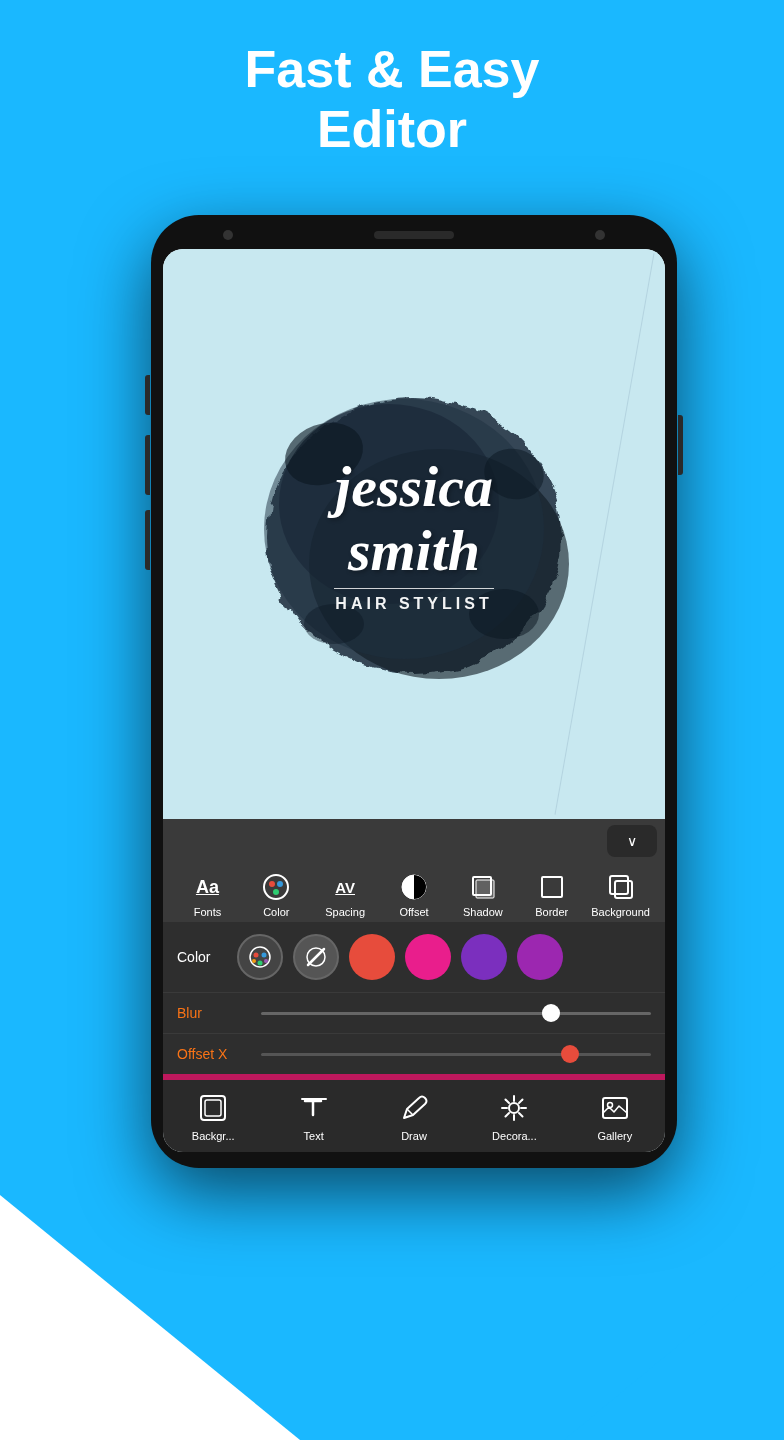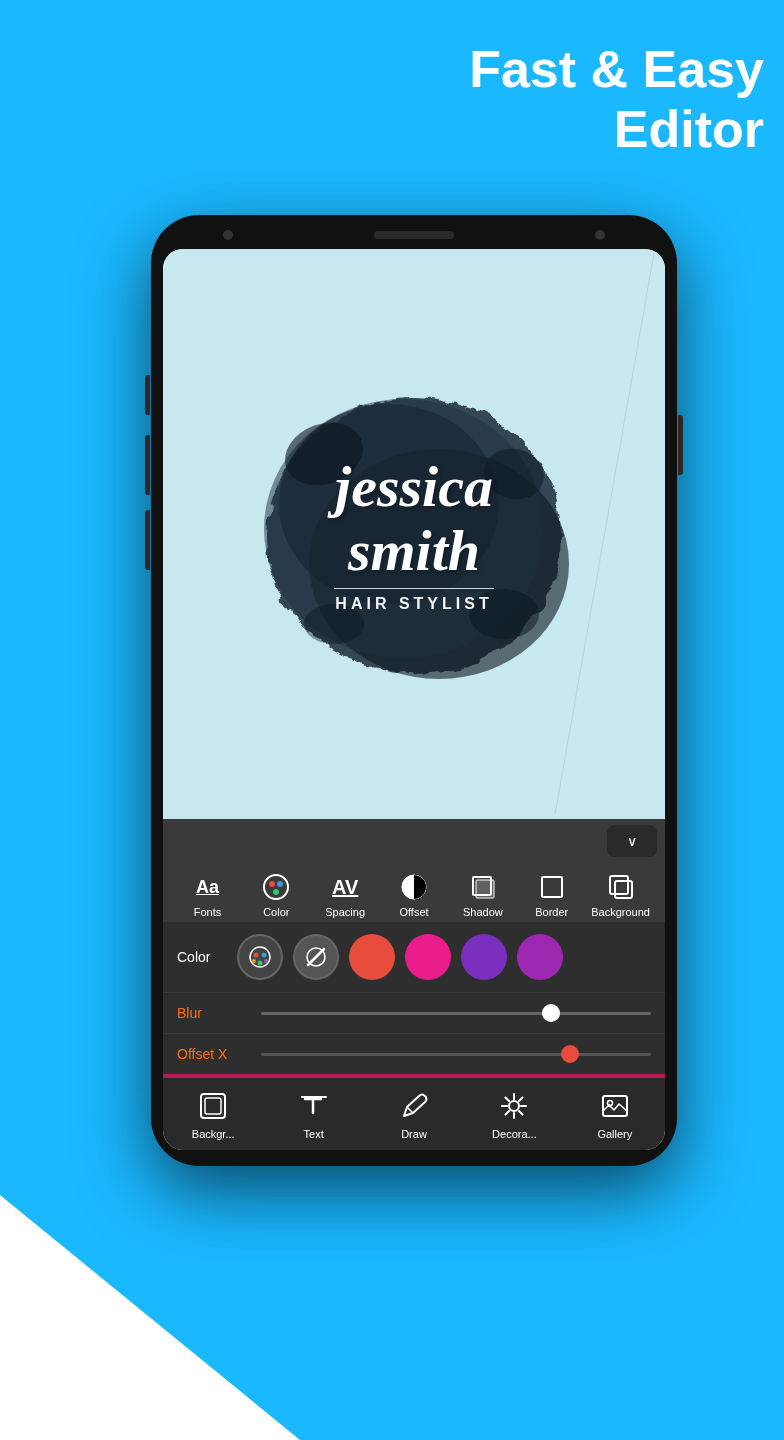--- a/index.html
+++ b/index.html
@@ -9,22 +9,22 @@
       height: 1440px;
       overflow: hidden;
       background: #1ab8ff;
       font-family: 'Arial', sans-serif;
       position: relative;
     }
 
     
     .top-section {
       background: #1ab8ff;
-      text-align: right;
-      padding: 40px 20px 20px;
+      text-align: center;
+      padding: 40px 28px 20px;
       position: relative;
       z-index: 1;
     }
 
     .headline {
       color: white;
       font-size: 52px;
       font-weight: 900;
       line-height: 1.15;
     }
@@ -309,21 +309,21 @@
     .slider-thumb-red {
       background: #e74c3c;
     }
 
     
     .bottom-nav {
       background: #2a2a2a;
       display: flex;
       justify-content: space-around;
       padding: 10px 0;
-      border-top: 4px solid #be185d;
+      border-top: 6px solid #be185d;
     }
 
     .nav-item {
       display: flex;
       flex-direction: column;
       align-items: center;
       gap: 4px;
       cursor: pointer;
       flex: 1;
     }
@@ -472,21 +472,21 @@
                   <circle cx="14" cy="14" r="12" fill="none" stroke="white" stroke-width="2"></circle>
                   <circle cx="10" cy="11" r="3" fill="#e74c3c"></circle>
                   <circle cx="18" cy="11" r="3" fill="#3498db"></circle>
                   <circle cx="14" cy="19" r="3" fill="#2ecc71"></circle>
                 </svg>
             </div>
             <div class="tool-label">Color</div>
           </div>
 
           <div class="tool-item">
-            <div class="tool-icon" style="font-size:20px;font-weight:bold;text-decoration:underline;">AV</div>
+            <div class="tool-icon" style="font-size:15px;font-weight:bold;text-decoration:underline;">AV</div>
             <div class="tool-label">Spacing</div>
           </div>
 
           <div class="tool-item">
             <div class="tool-icon">
               <svg width="28" height="28" viewBox="0 0 28 28">
                   <circle cx="14" cy="14" r="12" fill="white" stroke="white" stroke-width="1"></circle>
                   <path d="M14 2 A12 12 0 0 1 14 26 Z" fill="black"></path>
                 </svg>
             </div>

